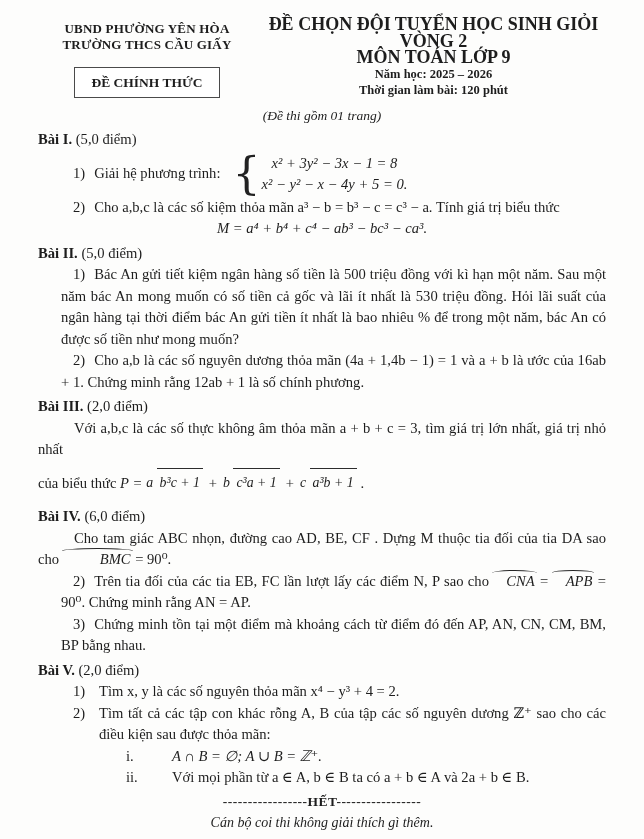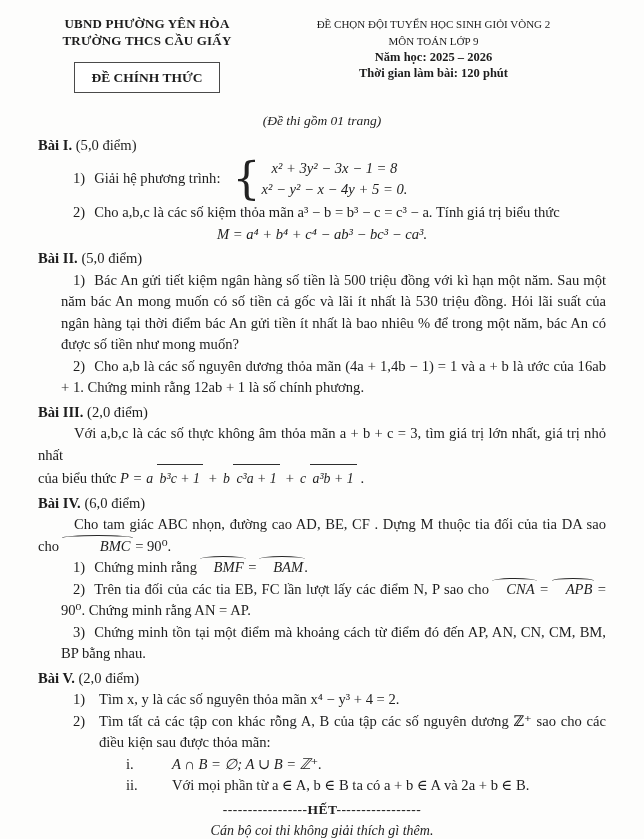--- a/index.html
+++ b/index.html
@@ -7,32 +7,32 @@
     width: 644px; height: 839px; overflow: hidden;
     background: #fdfdfc;
     color: #1d1d1d;
     font-family: "Liberation Serif", "DejaVu Serif", serif;
     font-size: 14.6px;
     line-height: 21.5px;
   }
   .page { padding: 16px 38px 0 38px; }
 
   
-  .header { display: flex; justify-content: space-between; align-items: flex-start; }
+  .header { display: flex; justify-content: space-between; align-items: flex-end; }
   .header-left { width: 218px; text-align: center; }
   .org-line { font-weight: bold; font-size: 13px; line-height: 16.5px; letter-spacing: .2px; }
   .stamp-box {
     display: inline-block; border: 1.2px solid #4a4a4a; background: #fff;
     padding: 6px 16px; margin-top: 13px;
     font-weight: bold; font-size: 13.5px; line-height: 17px;
   }
   .header-right { width: 345px; text-align: center; }
-  .hr-line { font-weight: normal; font-size: 11px; line-height: 16.5px; }
+  .hr-line { font-weight: bold; font-size: 18px; line-height: 16.5px; }
   .hr-small { font-weight: bold; font-size: 12.5px; line-height: 16px; }
-  .page-note { text-align: center; font-style: italic; font-size: 13.5px; margin-top: 17px; }
+  .page-note { text-align: center; font-style: italic; font-size: 13.5px; margin-top: 7px; }
 
   
   .bai-heading { margin-top: 3px; }
   .bai-title { font-weight: bold; }
   .bai-points { }
 
   .item-hang { padding-left: 23px; text-indent: 12px; text-align: justify; }
   .marker { padding-right: 9px; }
   .item-flex { display: flex; padding-left: 35px; text-align: justify; }
   .item-flex > .marker-f { flex: 0 0 26px; }
@@ -48,21 +48,21 @@
   .sys-row .marker { text-indent: 0; padding-left: 12px; }
   .brace {
     font-family: "DejaVu Serif", serif; font-weight: 300;
     font-size: 44px; line-height: 44px; margin: 0 1px 0 12px; color: #222;
   }
   .sys-lines { display: flex; flex-direction: column; align-items: center; font-style: italic; line-height: 21px; }
 
   .center-line { text-align: center; }
 
   
-  .p-line { display: flex; align-items: center; margin: 2px 0; }
+  .p-line { display: flex; align-items: center; margin: 12px 0; }
   .frac { display: inline-block; text-align: center; font-style: italic; font-size: 13.8px; line-height: 16px; margin: 0 4px; vertical-align: middle; }
   .frac .den { border-top: 1.1px solid #2c2c2c; padding: 6px 3px; }
   .op { margin: 0 2px; }
 
   
   .hat { position: relative; display: inline-block; font-style: italic; padding: 0 1px; }
   .hat::before {
     content: ""; position: absolute; top: -1px; left: -1px; right: -1px; height: 5px;
     border-top: 1.3px solid #262626; border-radius: 50% 50% 0 0;
   }
@@ -149,23 +149,20 @@
 
   <div class="bai-heading">
     <span class="bai-title">Bài IV.</span>
     <span class="bai-points">(6,0 điểm)</span>
   </div>
   <div class="indent-para">
     <span>Cho tam giác ABC nhọn, đường cao AD, BE, CF . Dựng M thuộc tia đối của tia DA sao cho</span>
     <span class="hat">BMC</span><span> = 90⁰.</span>
   </div>
   <div class="item-hang">
-    <span class="marker">1)</span><span>Chứng minh rằng </span><span class="hat">BMF</span><span> = </span><span class="hat">BAM</span><span>.</span>
-  </div>
-  <div class="item-hang">
     <span class="marker">2)</span><span>Trên tia đối của các tia EB, FC lần lượt lấy các điểm N, P sao cho </span><span class="hat">CNA</span><span> = </span><span class="hat">APB</span><span> = 90⁰. Chứng minh rằng AN = AP.</span>
   </div>
   <div class="item-hang">
     <span class="marker">3)</span><span>Chứng minh tồn tại một điểm mà khoảng cách từ điểm đó đến AP, AN, CN, CM, BM, BP bằng nhau.</span>
   </div>
 
   <div class="bai-heading">
     <span class="bai-title">Bài V.</span>
     <span class="bai-points">(2,0 điểm)</span>
   </div>

